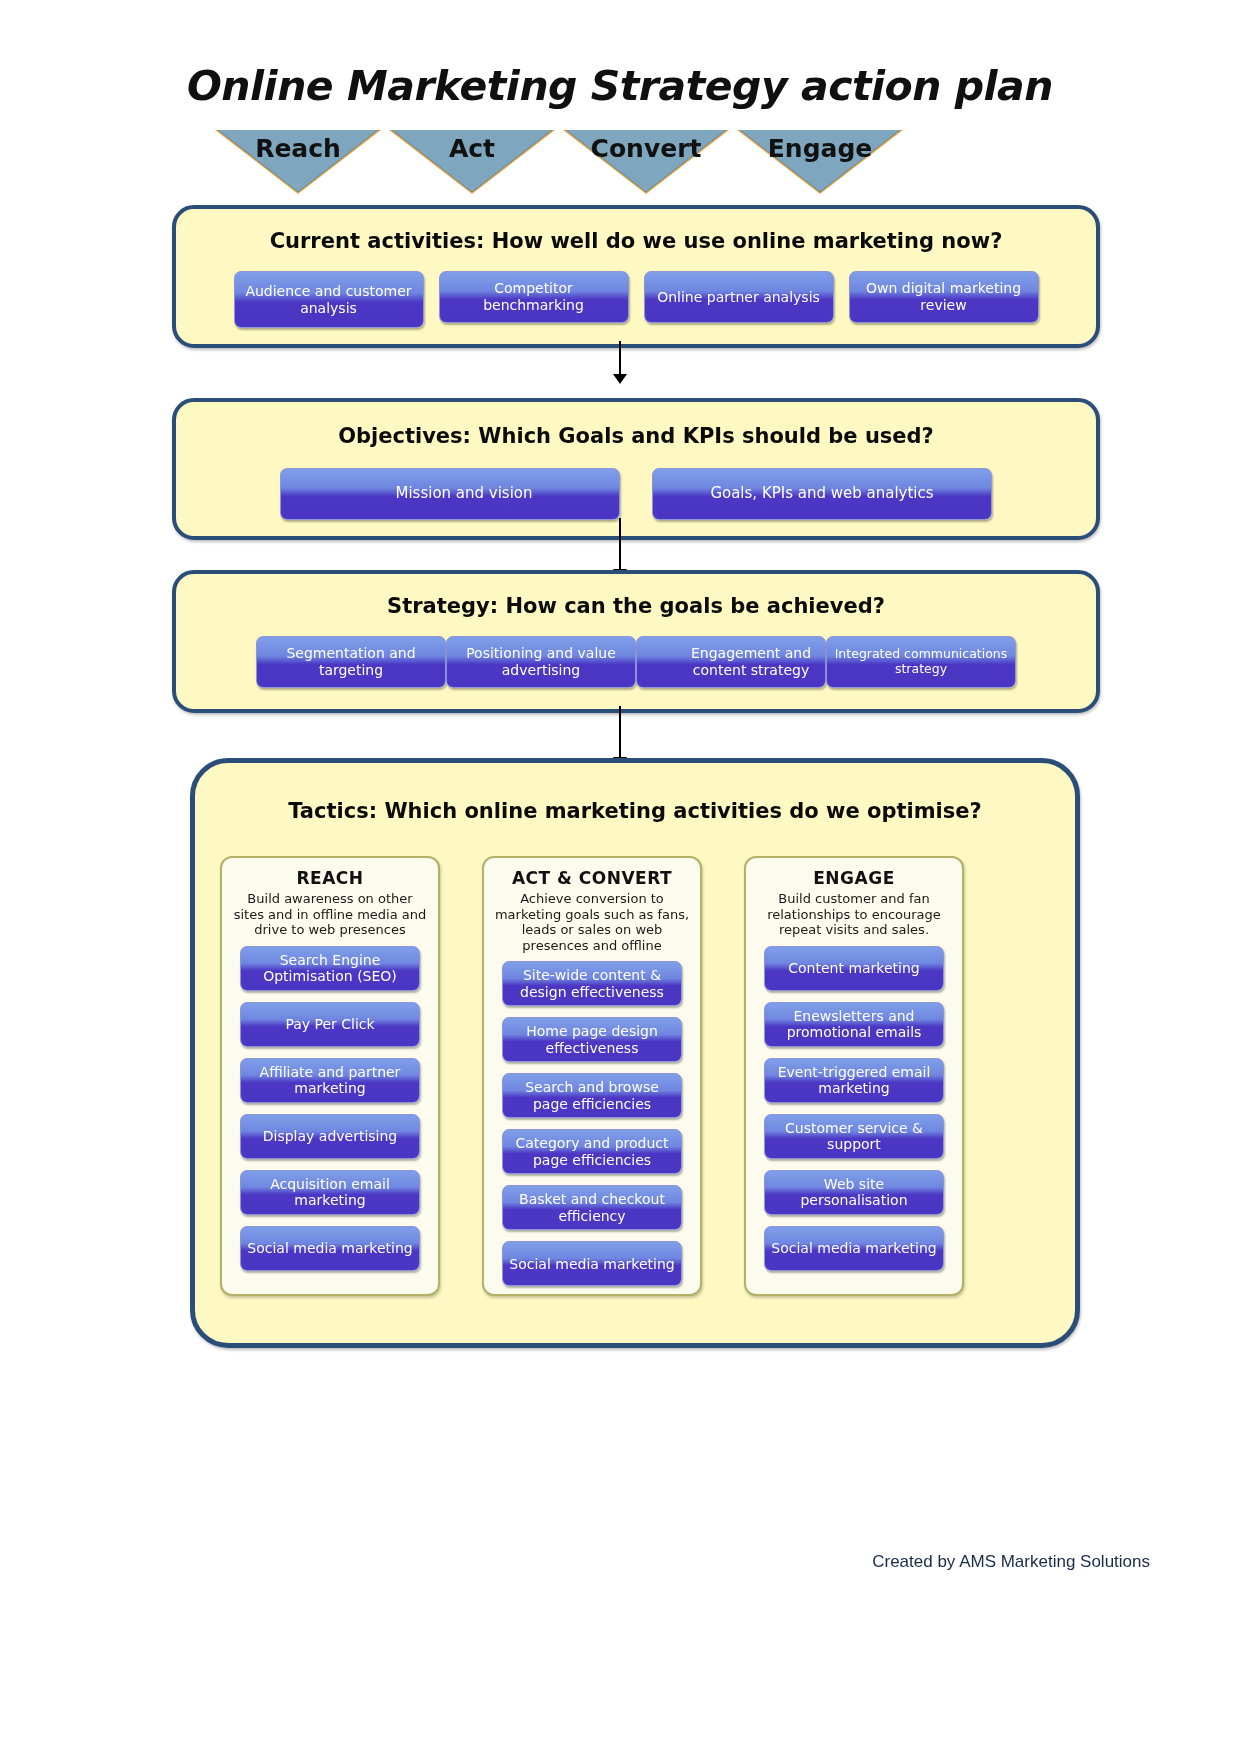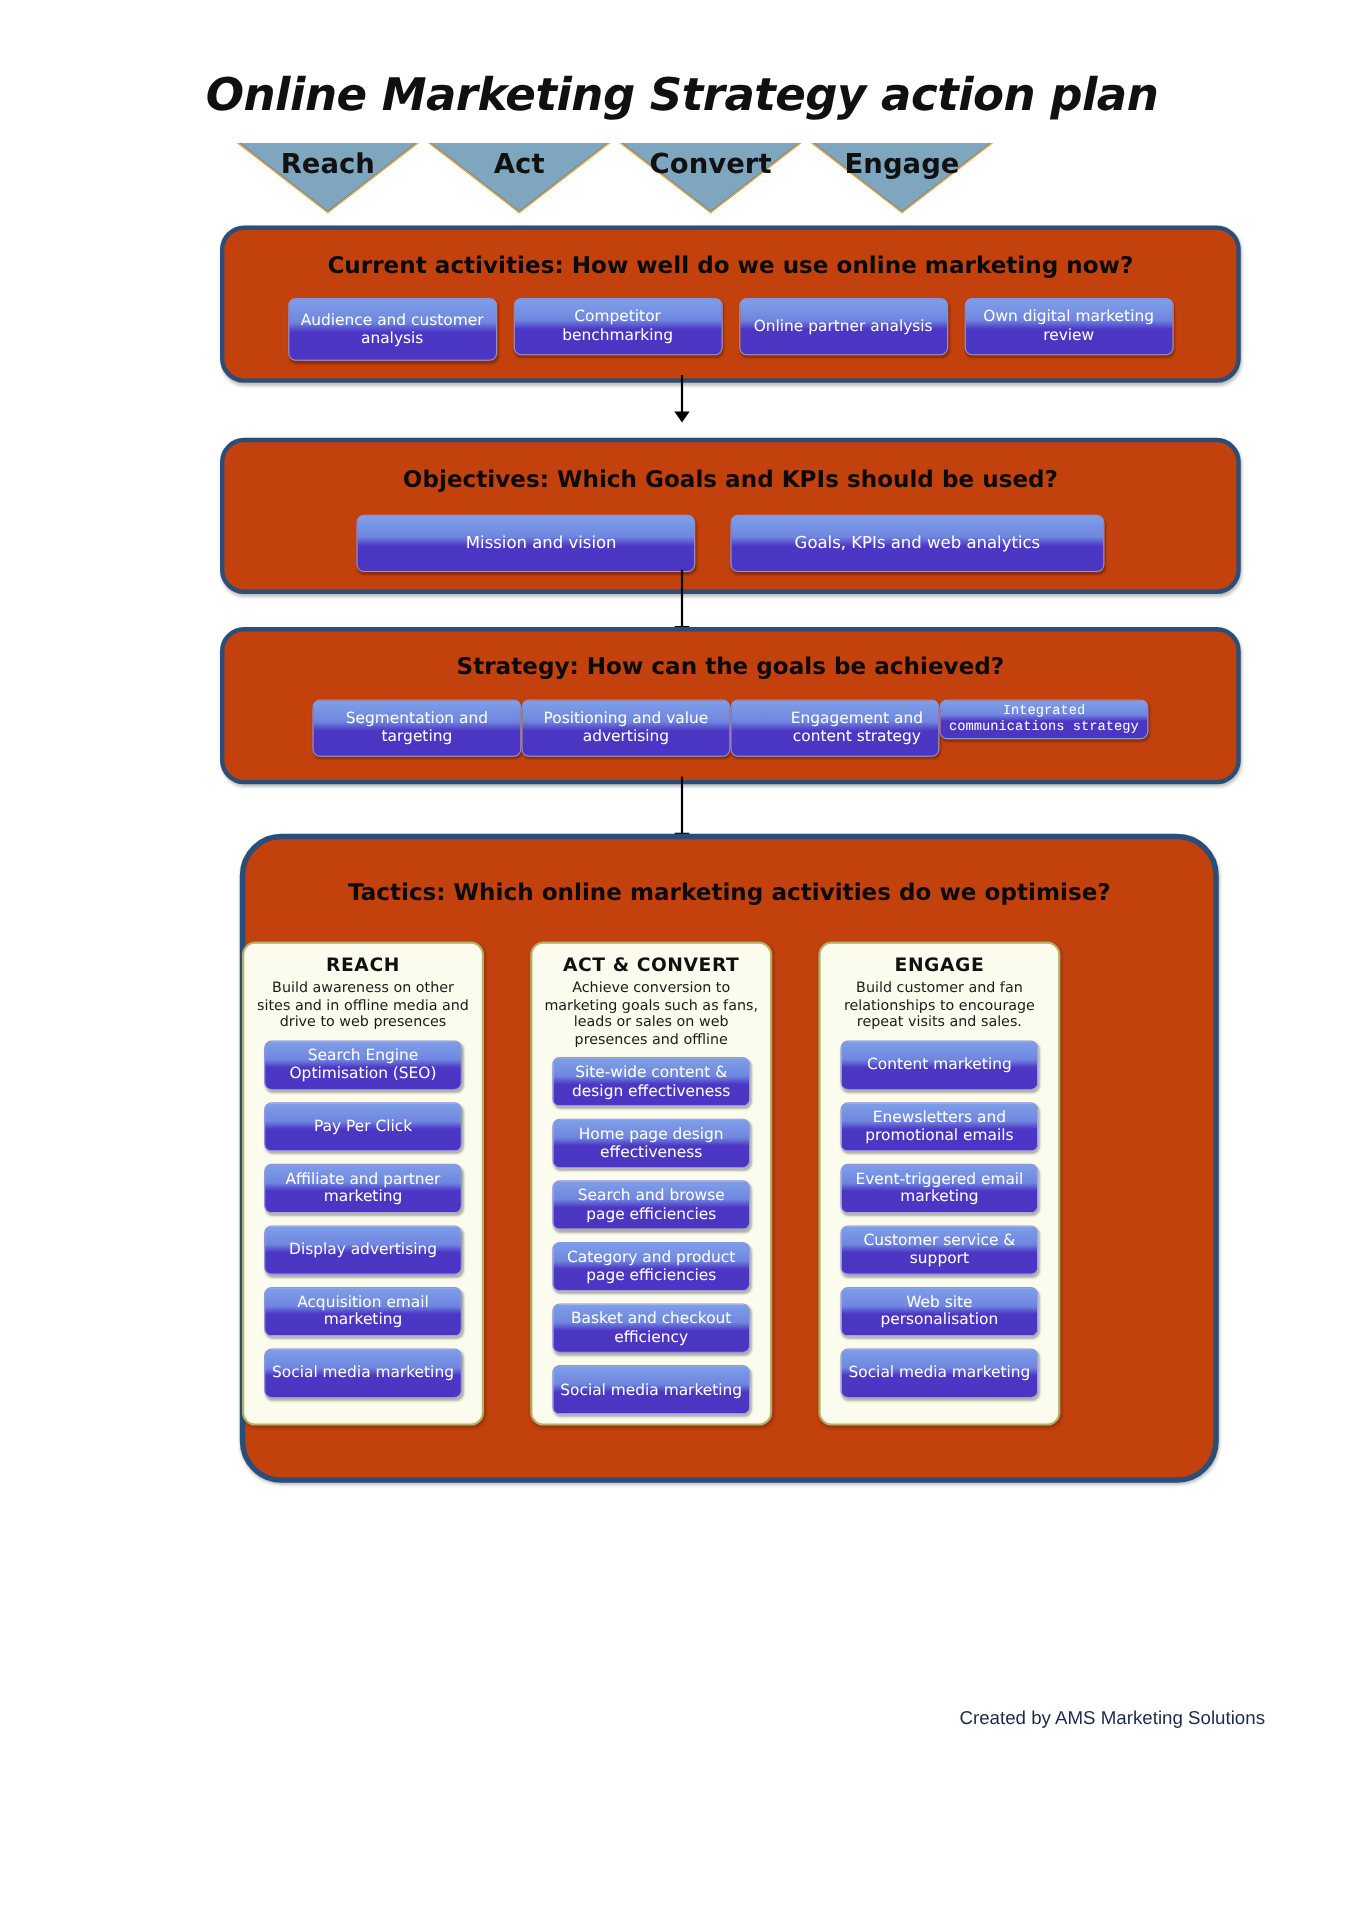--- a/index.html
+++ b/index.html
@@ -52,25 +52,24 @@
     text-align:center;
     font-size:25px; font-weight:bold;
     color:#111;
     z-index:5;
     font-family:"DejaVu Sans", sans-serif;
   }
 
   
   .panel{
     position:absolute;
-    background:#c2410c;
+    background:#fef9c3;
     border:4px solid #2b4e78;
     border-radius:22px;
     box-shadow:1px 2px 3px rgba(0,0,0,.25);
-    margin-left:28px;
   }
   .panel-title{
     text-align:center;
     font-family:"DejaVu Sans", sans-serif;
     font-weight:bold;
     font-size:21px;
     color:#0b0b0b;
   }
   .row{
     display:flex;
@@ -199,34 +198,34 @@
     <div class="pill" style="width:190px;height:52px;">Online partner analysis</div>
     <div class="pill" style="width:190px;height:52px;">Own digital marketing review</div>
   </div>
 </div>
 
 <div class="arrow" style="top:341px; height:34px;"></div>
 
 <div class="panel" style="left:172px; top:398px; width:920px; height:134px;">
   <div class="panel-title" style="margin-top:22px;">Objectives:  Which Goals and KPIs should be used?</div>
   <div class="row" style="margin-top:20px; gap:32px;">
-    <div class="pill wide" style="width:308px;height:52px;padding-left:32px;">Mission and vision</div>
+    <div class="pill wide" style="width:340px;height:52px;padding-left:32px;">Mission and vision</div>
     <div class="pill wide" style="width:340px;height:52px;">Goals, KPIs and web analytics</div>
   </div>
 </div>
 
 <div class="arrow" style="top:518px; height:52px;"></div>
 
 <div class="panel" style="left:172px; top:570px; width:920px; height:135px;">
   <div class="panel-title" style="margin-top:20px;">Strategy: How can the goals be achieved?</div>
   <div class="row" style="margin-top:18px; ">
     <div class="pill" style="width:190px;height:52px;">Segmentation and targeting</div>
     <div class="pill" style="width:190px;height:52px;">Positioning and value advertising</div>
     <div class="pill" style="width:190px;height:52px;padding-left:44px;">Engagement and content strategy</div>
-    <div class="pill small" style="width:190px;height:36px;font-family:Liberation Mono, monospace;">Integrated communications strategy</div>
+    <div class="pill small" style="width:190px;height:52px;">Integrated communications strategy</div>
   </div>
 </div>
 
 <div class="arrow" style="top:706px; height:52px;"></div>
 
 <div class="panel" style="left:190px; top:758px; width:880px; height:580px; border-radius:38px; border-width:5px;">
   <div class="panel-title" style="margin-top:36px;">Tactics: Which online marketing activities do we optimise?</div>
 </div>
 
 <div class="tcol" style="left:220px; top:856px; width:220px; height:440px;">

